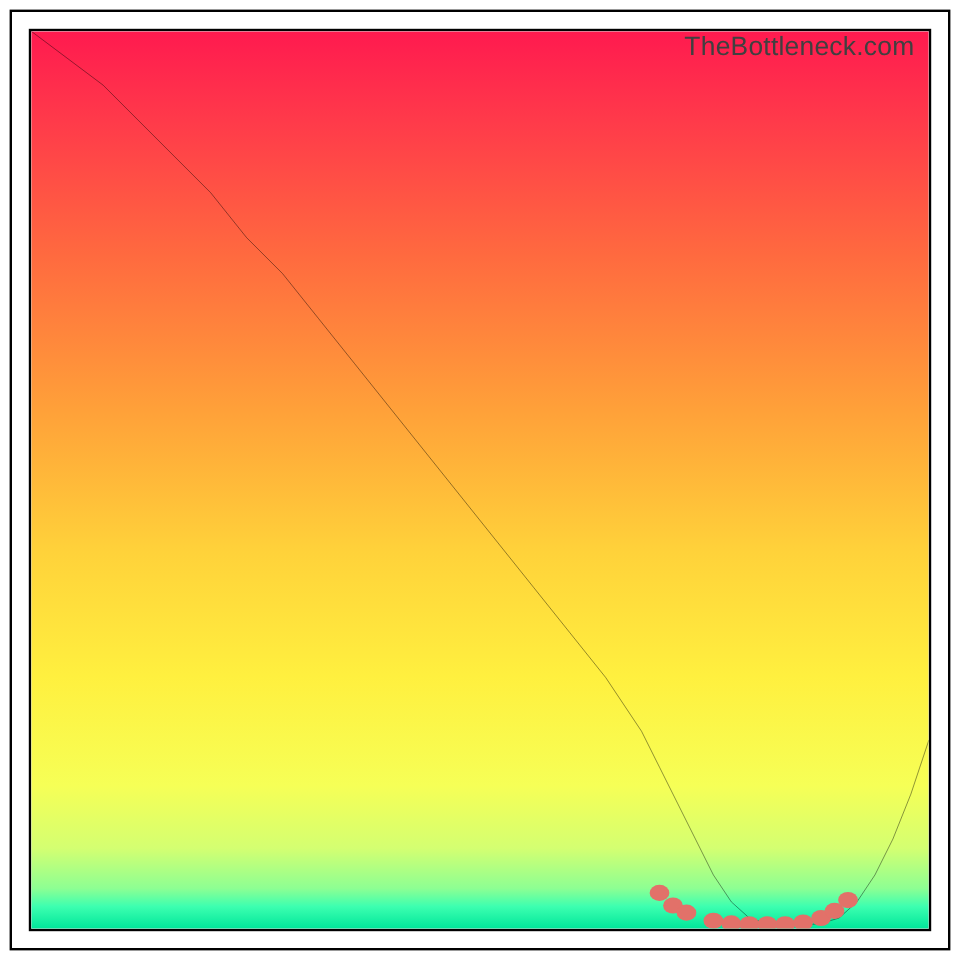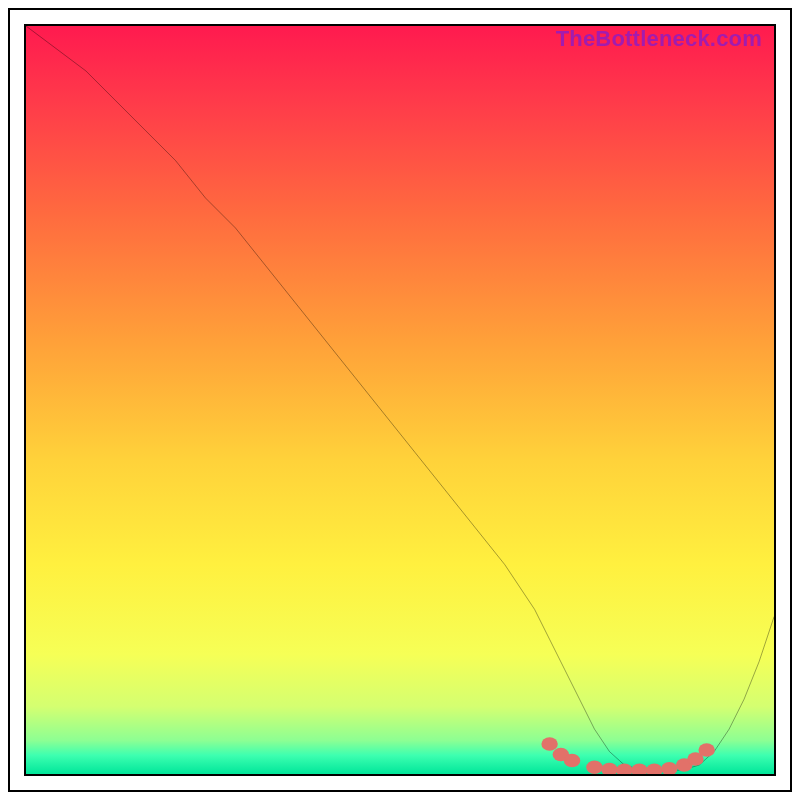--- a/index.html
+++ b/index.html
@@ -34,22 +34,22 @@
     left: 0;
     top: 0;
     width: 100%;
     height: 100%;
   }
   .watermark {
     position: absolute;
     top: 0px;
     right: 12px;
     font-size: 22px;
-    font-weight: 700;
-    color: #a21caf;
+    font-weight: 400;
+    color: #404040;
     letter-spacing: 0.2px;
     text-align: center;
   }
   svg.curve {
     position: absolute;
     left: 0;
     top: 0;
     width: 100%;
     height: 100%;
   }

